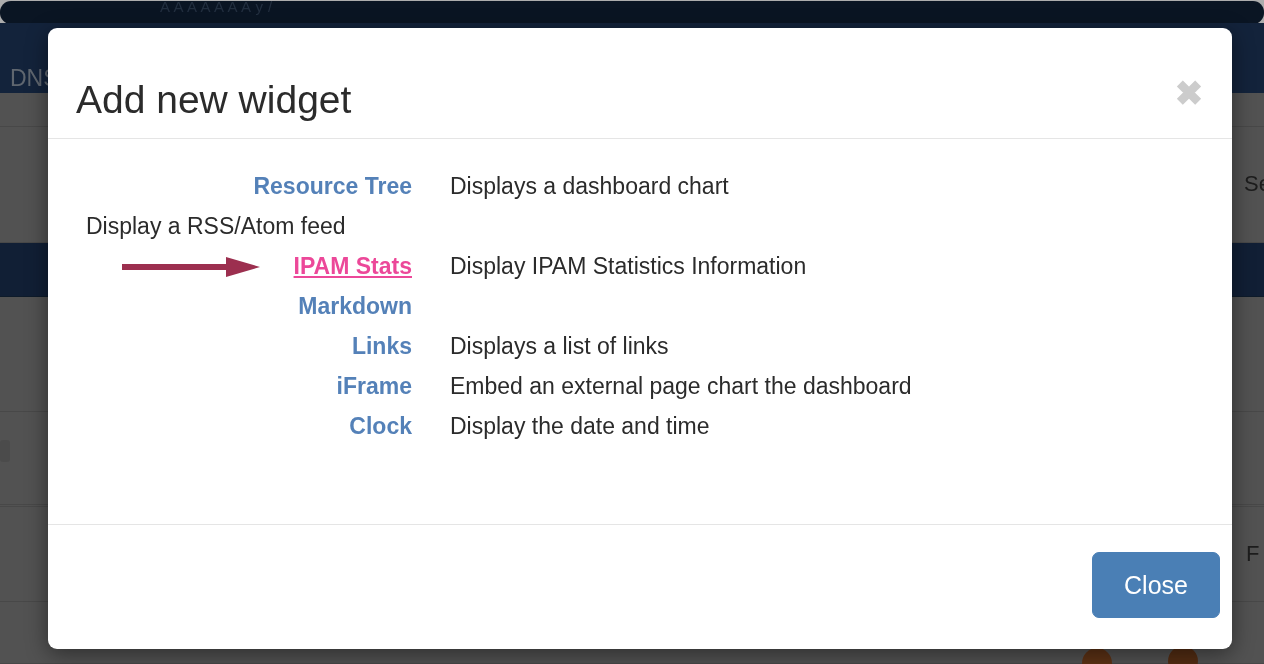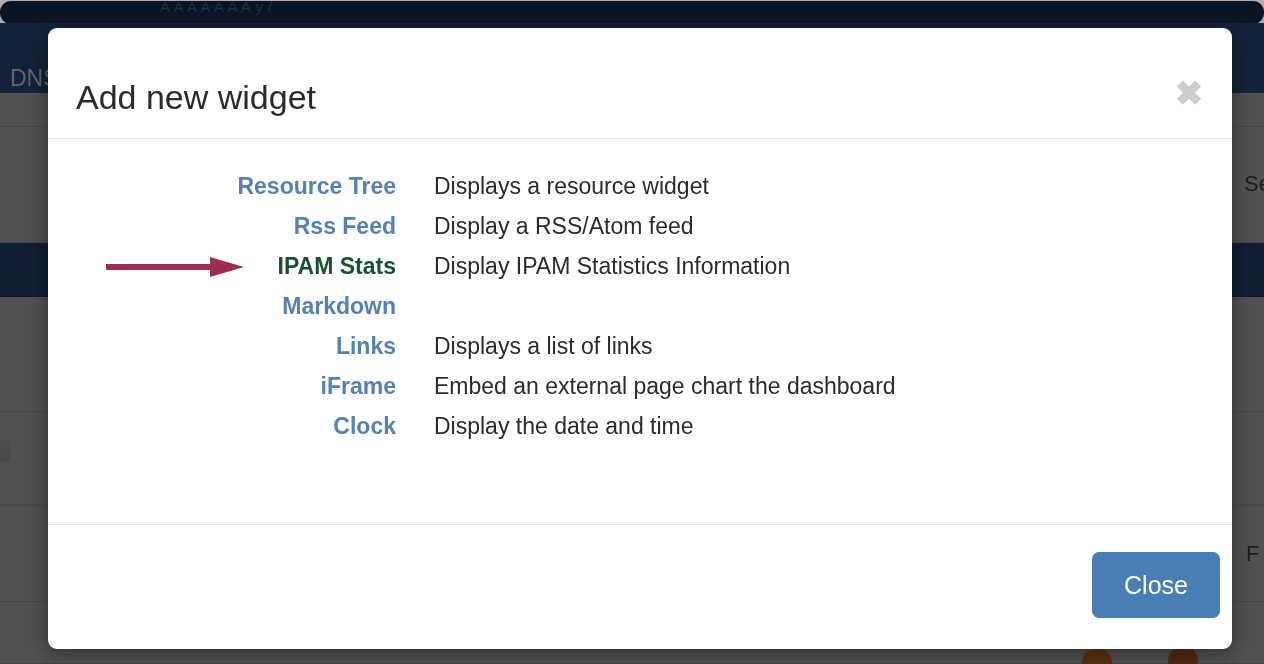--- a/index.html
+++ b/index.html
@@ -107,21 +107,21 @@
   .modal-header {
     position: relative;
     height: 111px;
     border-bottom: 1px solid #e5e5e5;
     box-sizing: border-box;
   }
   .modal-title {
     position: absolute;
     left: 28px;
     top: 52px;
-    font-size: 34px;
+    font-size: 39px;
     font-weight: normal;
     color: #2b2b2b;
     margin: 0;
     line-height: 1;
   }
   .modal-close-x {
     position: absolute;
     right: 26px;
     top: 48px;
     width: 34px;
@@ -156,30 +156,32 @@
     height: 40px;
     line-height: 40px;
   }
   .widget-name-cell {
     width: 348px;
     flex: 0 0 348px;
     text-align: right;
     padding-right: 0;
     box-sizing: border-box;
     position: relative;
+    margin-left: 16px;
   }
   .widget-link {
     font-size: 23px;
     font-weight: bold;
     color: #5481b8;
     text-decoration: none;
     cursor: pointer;
   }
   .widget-link.active {
-    color: #14532d;
+    color: #ec4899;
+    text-decoration: underline;
   }
   .widget-desc-cell {
     flex: 1 1 auto;
     padding-left: 38px;
     font-size: 23px;
     color: #2b2b2b;
     box-sizing: border-box;
   }
 
   
@@ -251,24 +253,23 @@
 
   <div class="modal-header">
     <h2 class="modal-title">Add new widget</h2>
     <button class="modal-close-x" aria-label="Close">✖</button>
   </div>
 
   <div class="modal-body">
     <div class="widget-list" id="widget-list">
         <div class="widget-row">
           <div class="widget-name-cell"><a class="widget-link">Resource Tree</a></div>
-          <div class="widget-desc-cell">Displays a resource widget</div>
-        </div>
-        <div class="widget-row">
-          <div class="widget-name-cell"><a class="widget-link">Rss Feed</a></div>
+          <div class="widget-desc-cell">Displays a dashboard chart</div>
+        </div>
+        <div class="widget-row">
           <div class="widget-desc-cell">Display a RSS/Atom feed</div>
         </div>
         <div class="widget-row">
           <div class="widget-name-cell"><svg class="annot-arrow" viewBox="0 0 140 20" xmlns="http://www.w3.org/2000/svg">
               <line x1="0" y1="10" x2="108" y2="10" stroke="#9c2f4f" stroke-width="6"></line>
               <polygon points="104,0 138,10 104,20" fill="#9c2f4f"></polygon>
             </svg><a class="widget-link active">IPAM Stats</a></div>
           <div class="widget-desc-cell">Display IPAM Statistics Information</div>
         </div>
         <div class="widget-row">

